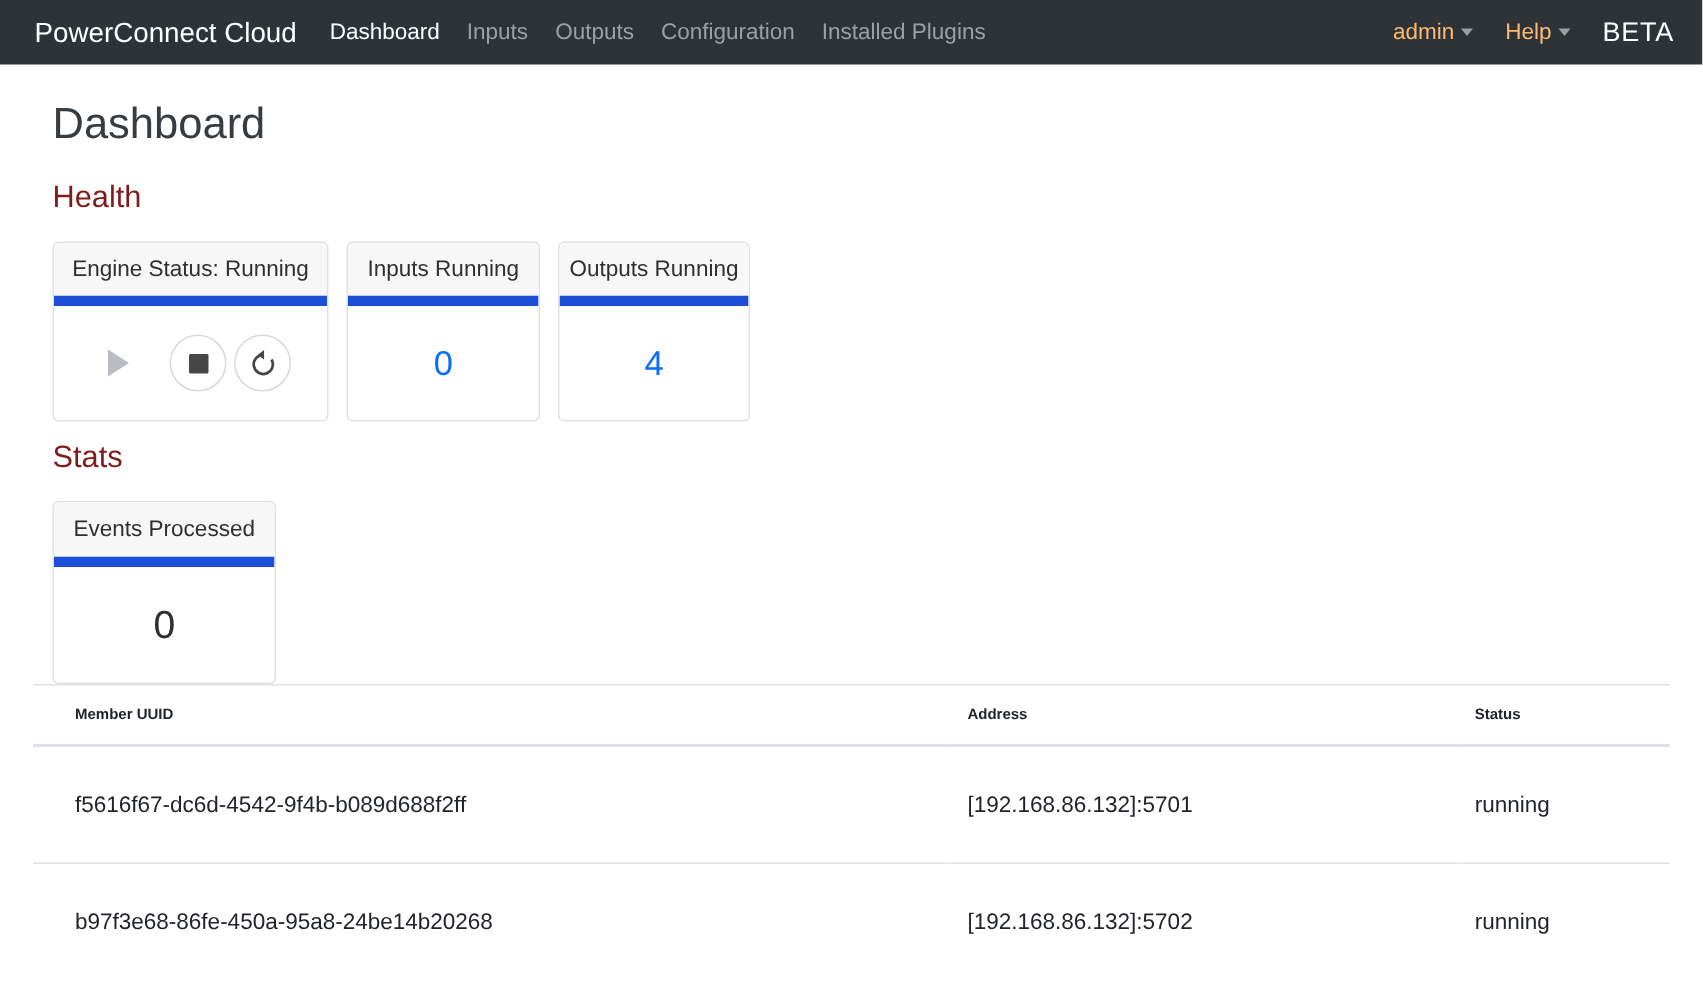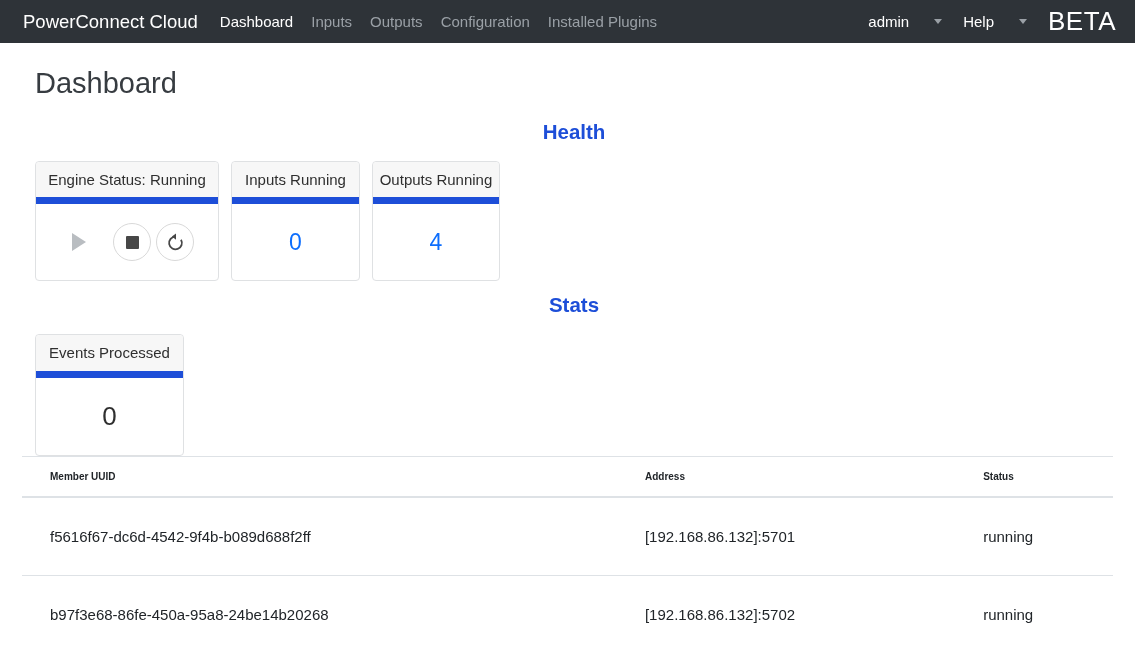--- a/index.html
+++ b/index.html
@@ -35,60 +35,58 @@
     margin-right: 18px;
     white-space: nowrap;
   }
   .nav-link.active { color: #ffffff; }
   .nav-right {
     margin-left: auto;
     display: flex;
     align-items: center;
   }
   .dropdown-toggle {
-    color: #ffffff;
+    color: #fdba74;
     font-size: 15px;
     text-decoration: none;
     margin-right: 21px;
     white-space: nowrap;
     display: inline-flex;
     align-items: center;
-    gap: 20px;
   }
   .caret {
     display: inline-block;
     width: 0; height: 0;
     margin-left: 5px;
     border-left: 4.5px solid transparent;
     border-right: 4.5px solid transparent;
     border-top: 5px solid #9aa0a6;
   }
   .beta {
     color: #ffffff;
-    font-size: 26px;
+    font-size: 18px;
     letter-spacing: 0.5px;
   }
 
   
   .content { padding: 0 22px; }
 
   h1.page-title {
     font-size: 29px;
     font-weight: 400;
     color: #373c41;
     margin: 23px 0 0 13px;
     line-height: 1.2;
   }
   h2.section-heading {
     font-size: 20.5px;
-    font-weight: 700;
-    color: #1d4ed8;
+    font-weight: 400;
+    color: #7f1d1d;
     margin: 19px 0 17px 13px;
     line-height: 1.2;
-    text-align: center;
   }
   h2.stats-heading   { margin-top: 12px; margin-bottom: 16px; }
   h2.cluster-heading { margin-top: 14px; margin-bottom: 17px; }
 
   
   .card-row { display: flex; gap: 12px; margin-left: 13px; }
   .card {
     border: 1px solid #dfe1e3;
     border-radius: 4px;
     background: #fff;

